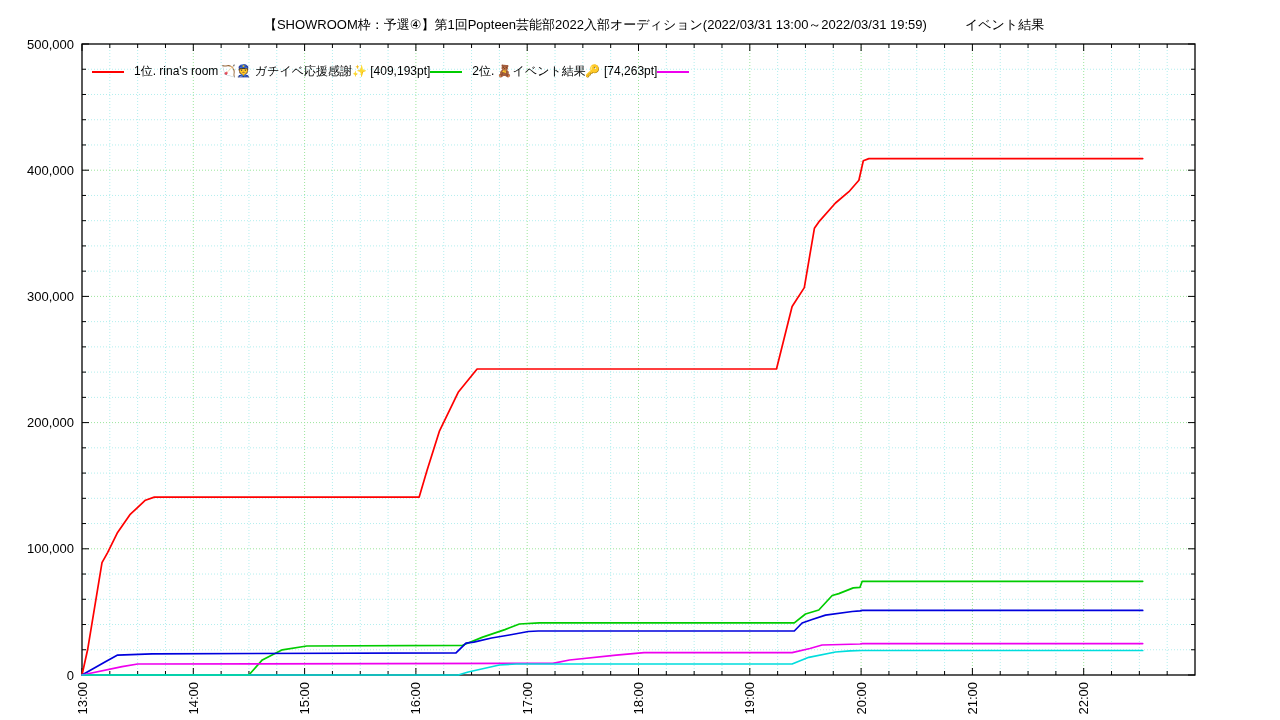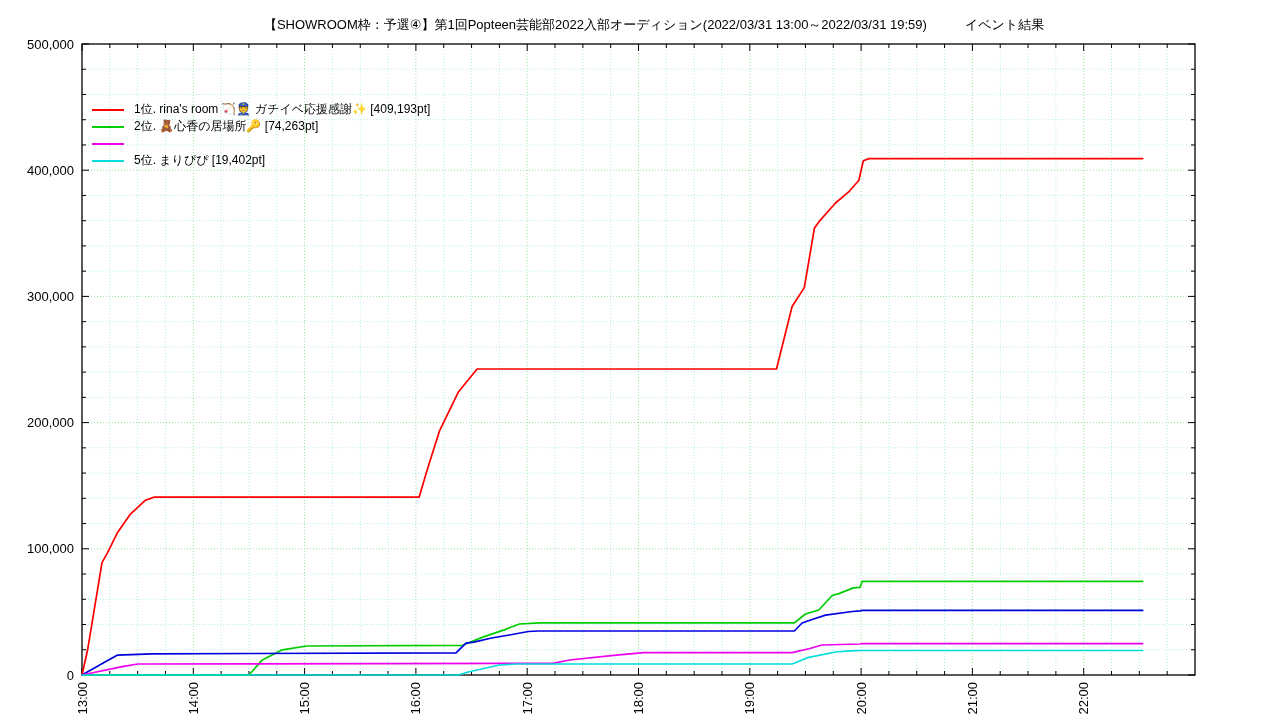--- a/index.html
+++ b/index.html
@@ -7,21 +7,21 @@
     position:relative;width:1280px;height:720px;background:#ffffff;overflow:hidden;
     font-family:"Liberation Sans","DejaVu Sans",sans-serif;color:#000;
   }
   .title-row{
     position:absolute;top:17px;left:14px;width:1280px;height:16px;
     display:flex;justify-content:center;align-items:center;gap:38px;
     font-size:13px;white-space:nowrap;
   }
   .chart-svg{position:absolute;left:0;top:0;}
   .legend{
-    position:absolute;left:92px;top:63px;display:flex;flex-direction:column;margin-top:38px;
+    position:absolute;left:92px;top:63px;display:flex;flex-direction:row;
   }
   .legend-item{display:flex;align-items:center;height:17px;}
   .legend-swatch{width:32px;height:0;border-top-style:solid;border-top-width:2px;flex:0 0 32px;}
   .legend-label{margin-left:10px;font-size:12px;white-space:nowrap;line-height:17px;}
 </style>
 </head>
 <body>
 
 <div class="screen">
 
@@ -260,24 +260,20 @@
       <polyline points="82.0,675.0 458.2,675.0 468.2,672.0 499.4,665.0 516.1,664.0 792.1,664.0 808.8,657.3 835.5,652.0 850.0,650.8 862.2,650.5 1142.7,650.5" fill="none" stroke="#00dddd" stroke-width="1.7" stroke-linejoin="round" stroke-linecap="round"></polyline>
     </svg>
 
   <div class="legend">
     <div class="legend-item">
       <span class="legend-swatch" style="border-top-color: rgb(255, 0, 0);"></span>
       <span class="legend-label">1位. rina's room 🏹👮 ガチイベ応援感謝✨ [409,193pt]</span>
     </div>
     <div class="legend-item">
       <span class="legend-swatch" style="border-top-color: rgb(0, 204, 0);"></span>
-      <span class="legend-label">2位. 🧸心香の居場所🔑 [74,263pt]</span>
+      <span class="legend-label">2位. 🧸イベント結果🔑 [74,263pt]</span>
     </div>
     <div class="legend-item">
       <span class="legend-swatch" style="border-top-color: rgb(238, 0, 238);"></span>
     </div>
-    <div class="legend-item">
-      <span class="legend-swatch" style="border-top-color: rgb(0, 221, 221);"></span>
-      <span class="legend-label">5位. まりぴぴ [19,402pt]</span>
-    </div>
   </div>
 
 </div>
 
 </body></html>

